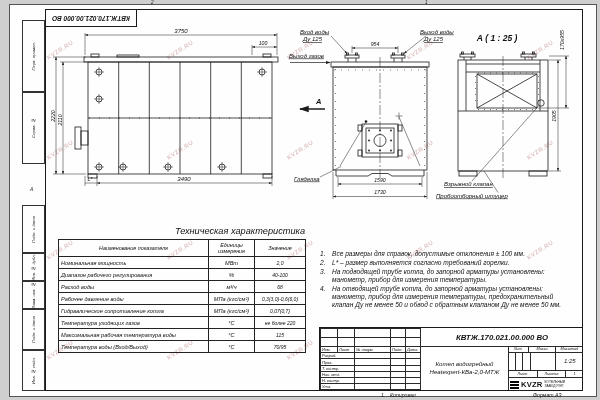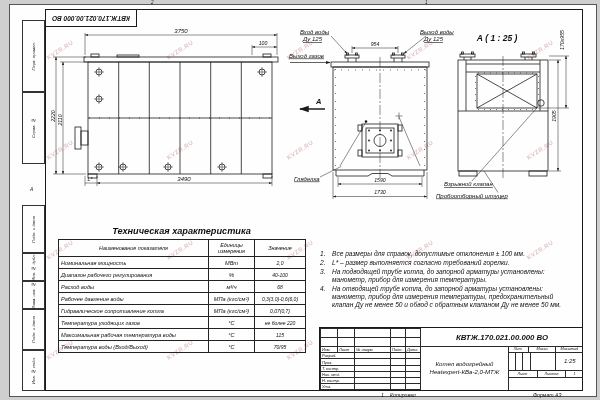--- a/index.html
+++ b/index.html
@@ -14,21 +14,21 @@
   .mf{position:absolute;left:22px;width:23px;border:0.8px solid #333;box-sizing:border-box;display:flex;align-items:center;justify-content:center;z-index:3;background:transparent;}
   .mf span{writing-mode:vertical-rl;transform:rotate(180deg);font-size:4.3px;font-style:italic;color:#222;white-space:nowrap;}
   .zone{position:absolute;font-size:4.5px;font-style:italic;color:#222;z-index:3;}
   svg.draw{position:absolute;inset:0;z-index:3;}
   .dt{font:italic 6px "Liberation Sans",sans-serif;fill:#111;stroke:none;}
   .ds{font:italic 5.2px "Liberation Sans",sans-serif;fill:#111;stroke:none;}
   .lb{font:italic 6px "Liberation Sans",sans-serif;fill:#111;stroke:none;}
   .vt{font:italic 600 8.5px "Liberation Sans",sans-serif;fill:#111;stroke:none;}
   .sl{font:italic 700 7.5px "Liberation Sans",sans-serif;fill:#111;stroke:none;}
   .tech{position:absolute;left:58px;top:226px;width:247px;z-index:4;}
-  .tech-title{text-align:center;font-style:italic;font-weight:700;font-size:9.2px;color:#111;margin-bottom:3px;}
+  .tech-title{text-align:right;font-style:italic;font-weight:400;font-size:9.2px;color:#111;margin-bottom:3px;}
   table.tt{border-collapse:collapse;width:247px;table-layout:fixed;}
   table.tt td{border:0.8px solid #222;font-style:italic;font-size:5.6px;color:#111;padding:0 2px;height:11px;overflow:hidden;white-space:nowrap;}
   table.tt td.c{text-align:center;}
   table.tt td.v{text-align:center;font-size:5px;}
   table.tt tr.hd td{text-align:center;height:16px;font-size:5.4px;}
   .notes{position:absolute;left:320px;top:250px;width:254px;z-index:4;color:#111;}
   .note{display:flex;font-style:italic;font-size:6.6px;line-height:1.22;margin-bottom:1px;}
   .note .nn{width:12px;flex:none;}
   .note .nt{flex:1;}
   .tb{position:absolute;left:319px;top:327px;width:264px;height:64px;border:1.2px solid #1a1a1a;box-sizing:border-box;background:#fff;z-index:4;font-style:italic;color:#111;}
@@ -469,19 +469,27 @@
         <span style="width:7px"></span>
         <span style="width:7px"></span>
         <span style="width:26px"></span>
         <span style="width:28px;font-size:6px;line-height:17px;">1:25</span>
       </div>
       <div class="mrow h3r">
         <span style="width:29px">Лист</span>
         <span style="width:27px">Листов</span>
         <span style="width:17px">1</span>
       </div>
+      <div class="logo">
+        <span class="logo-mark"></span>
+        <span class="logo-kvzr">KVZR</span>
+        <span class="logo-sub">
+          <span>КОТЕЛЬНЫЙ</span>
+          <span>ЗАВОД РЭП</span>
+        </span>
+      </div>
     </div>
   </div>
 </div>
 
 <span class="bstrip" style="left:381px;top:392px;">1</span>
 <span class="bstrip" style="left:390px;top:392px;">Копировал</span>
 <span class="bstrip" style="left:533px;top:392px;">Формат А3</span>
 
 </body></html>

